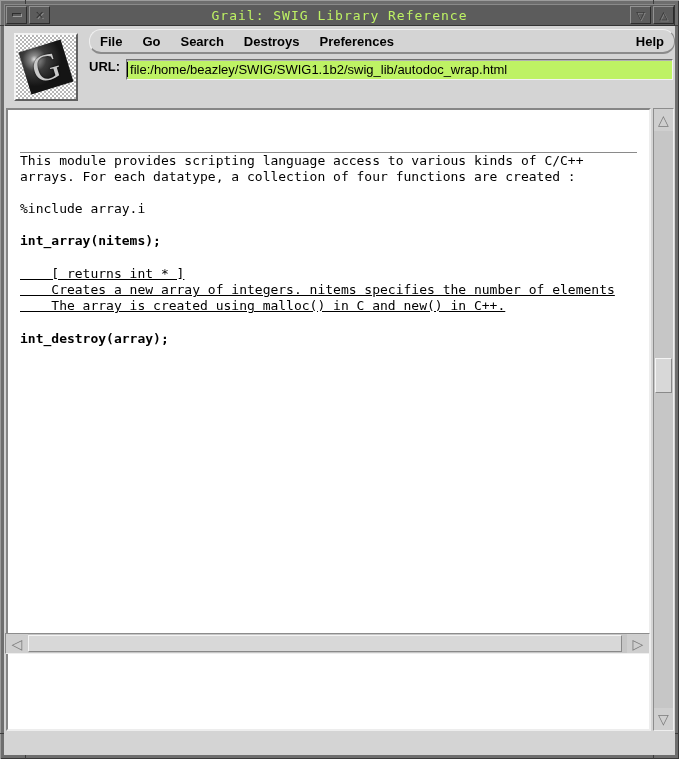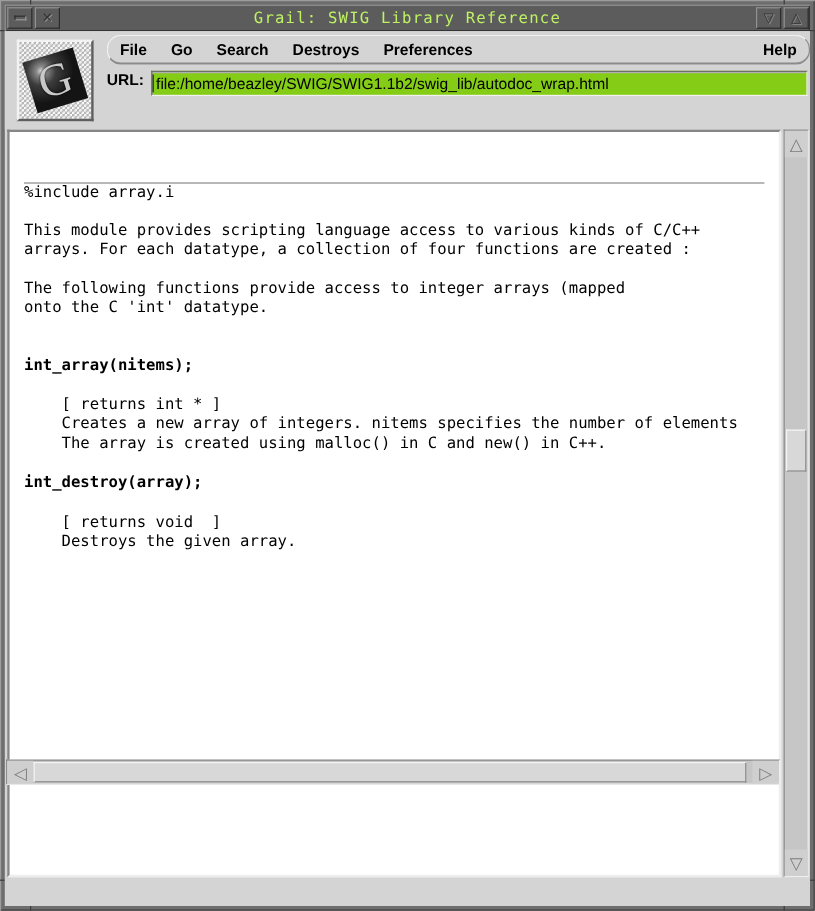--- a/index.html
+++ b/index.html
@@ -68,21 +68,21 @@
     border-top:1px solid #f0f0f0; border-left:1px solid #f0f0f0;
     border-bottom:2px solid #8b8b8b; border-right:1px solid #8b8b8b;
     font-weight:bold; font-size:13px; color:#000;border-radius:12px;
   }
   .menu-item { padding:0 10px; white-space:nowrap; cursor:default; }
   .menu-spacer { flex:1 1 auto; }
 
   .url-row { position:absolute; left:85px; right:2px; top:33px; height:22px; display:flex; align-items:flex-start; }
   .url-label { font-weight:bold; font-size:13px; margin-right:6px; }
   .url-field {
-    flex:1 1 auto; height:21px; background:#84cc16;
+    flex:1 1 auto; height:21px; background:#bef264;
     border:1px solid; border-color:#6f6f6f #f2f2f2 #f2f2f2 #6f6f6f;
     box-shadow: inset 1px 1px 0 #b0b0b0;
     display:flex; align-items:center; overflow:hidden;
   }
   .url-text { font-size:13px; color:#000; white-space:nowrap; padding-left:2px;
               border-left:1px solid #000; }
 
   
   .content-frame {
     position:absolute; left:2px; top:104px; width:645px; height:623px;
@@ -92,21 +92,21 @@
   .doc { padding:42px 12px 0 12px; color:#000; }
   .doc hr { border:none; border-top:1px solid #8a8a8a; margin:0 0 0 0; }
   .h1 { font-size:17px; font-weight:bold; margin:30px 0 26px 0; }
   .h2 { font-size:14px; font-weight:bold; margin:16px 0 16px 0; }
   .mono, .mono-bold {
     font-family:"DejaVu Sans Mono","Liberation Mono", monospace;
     font-size:13px; line-height:16px; margin:0 0 16px 0; white-space:pre;
   }
   .mono-bold { font-weight:bold; margin-bottom:17px; }
   .mb32 { margin-bottom:32px; }
-  .mb17 { margin-bottom:17px; }
+  .mb17 { margin-bottom:17px;text-decoration:underline; }
 
   
   .vscroll {
     position:absolute; left:649px; top:104px; width:21px; height:623px;
     background:#c6c6c6;
     border:1px solid; border-color:#8d8d8d #eeeeee #eeeeee #8d8d8d;
   }
   .vscroll .arrow, .hscroll .arrow {
     position:absolute; display:flex; align-items:center; justify-content:center;
     color:#7b7b7b; font-size:14px; line-height:1; background:#cfcfcf; cursor:default;
@@ -181,32 +181,28 @@
         <span class="url-label">URL:</span>
         <div class="url-field">
           <span class="url-text">file:/home/beazley/SWIG/SWIG1.1b2/swig_lib/autodoc_wrap.html</span>
         </div>
       </div>
     </div>
 
     <div class="content-frame">
       <div class="doc">
         <hr>
-        <pre class="mono">%include array.i</pre>
         <pre class="mono">This module provides scripting language access to various kinds of C/C++
 arrays. For each datatype, a collection of four functions are created :</pre>
-        <pre class="mono mb32">The following functions provide access to integer arrays (mapped
-onto the C 'int' datatype.</pre>
+        <pre class="mono">%include array.i</pre>
         <pre class="mono-bold">int_array(nitems);</pre>
         <pre class="mono mb17">    [ returns int * ]
     Creates a new array of integers. nitems specifies the number of elements
     The array is created using malloc() in C and new() in C++.</pre>
         <pre class="mono-bold">int_destroy(array);</pre>
-        <pre class="mono">    [ returns void  ]
-    Destroys the given array.</pre>
       </div>
     </div>
 
     <div class="vscroll">
       <div class="arrow up">
         <span>△</span>
       </div>
       <div class="v-thumb"></div>
       <div class="arrow down">
         <span>▽</span>

